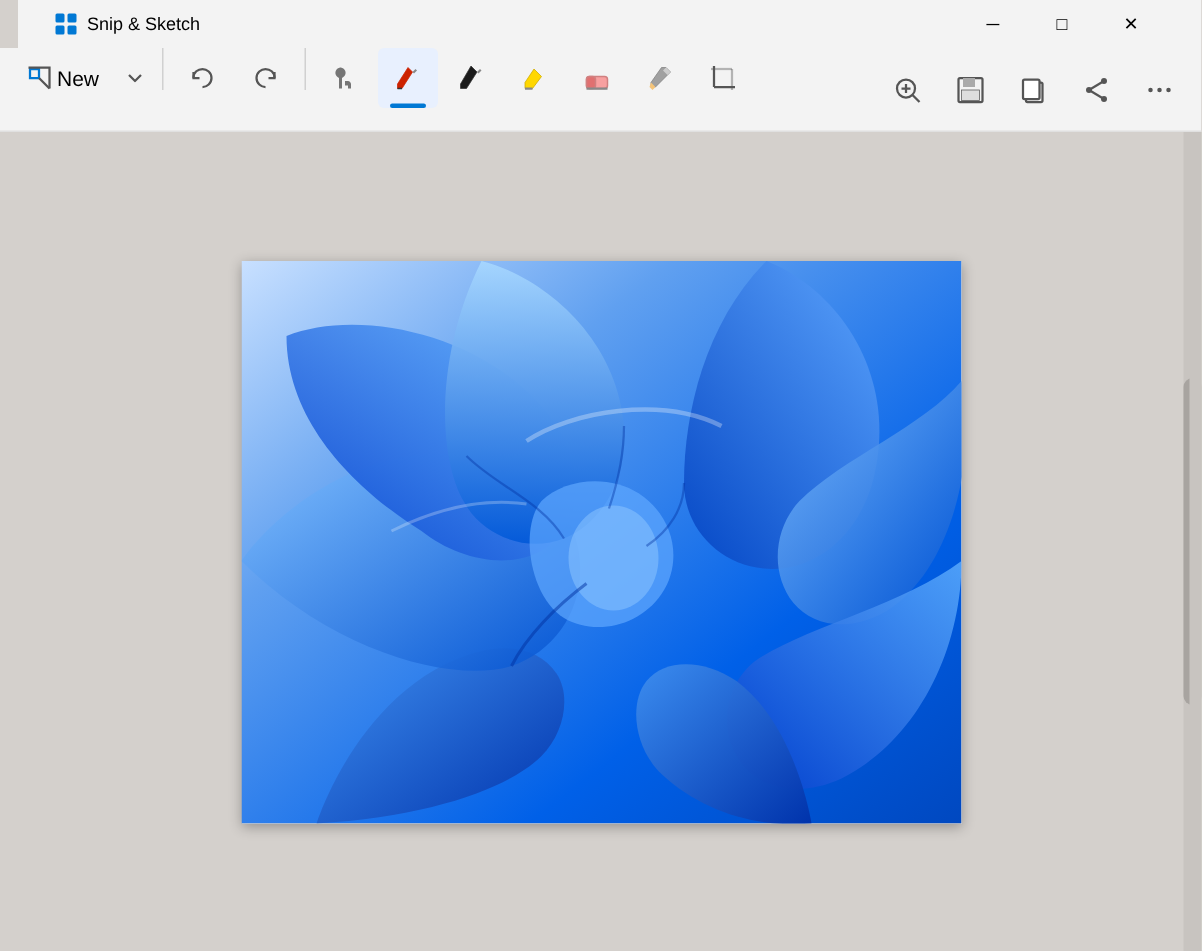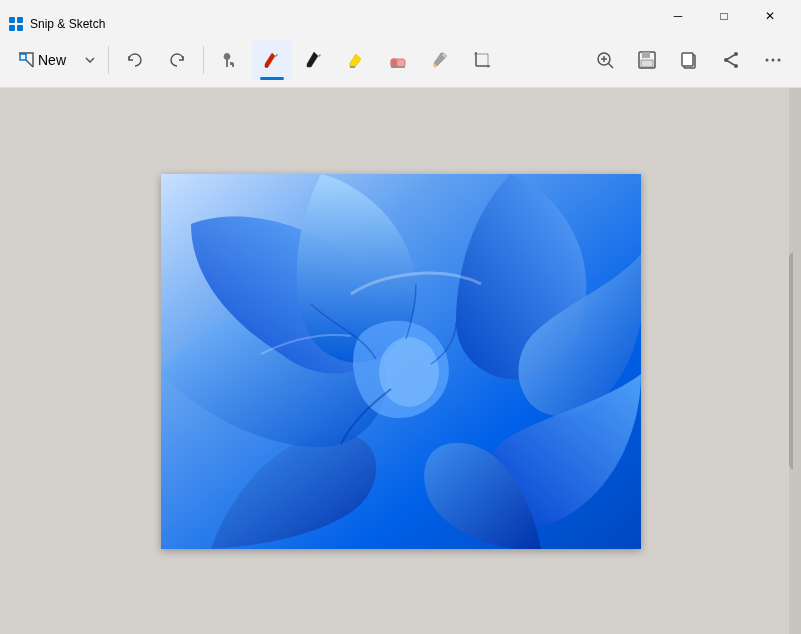--- a/index.html
+++ b/index.html
@@ -11,24 +11,25 @@
       overflow: hidden;
       display: flex;
       flex-direction: column;
     }
 
     
     .title-bar {
       height: 32px;
       background: #f3f3f3;
       display: flex;
-      align-items: flex-end;
+      align-items: center;
       justify-content: space-between;
-      padding: 0 8px;
+      padding: 0 24px;
       user-select: none;
+      margin-left: 12px;
     }
     .title-bar-left {
       display: flex;
       align-items: center;
       gap: 6px;
     }
     .title-bar-title {
       font-size: 12px;
       color: #000;
     }
@@ -48,21 +49,20 @@
       background: transparent;
       border: none;
     }
 
     
     .toolbar {
       height: 56px;
       background: #f3f3f3;
       border-bottom: 1px solid #e0e0e0;
       display: flex;
-      align-items: center;
       padding: 0 8px;
       gap: 2px;
     }
     .toolbar-btn {
       width: 40px;
       height: 40px;
       display: flex;
       align-items: center;
       justify-content: center;
       cursor: pointer;

